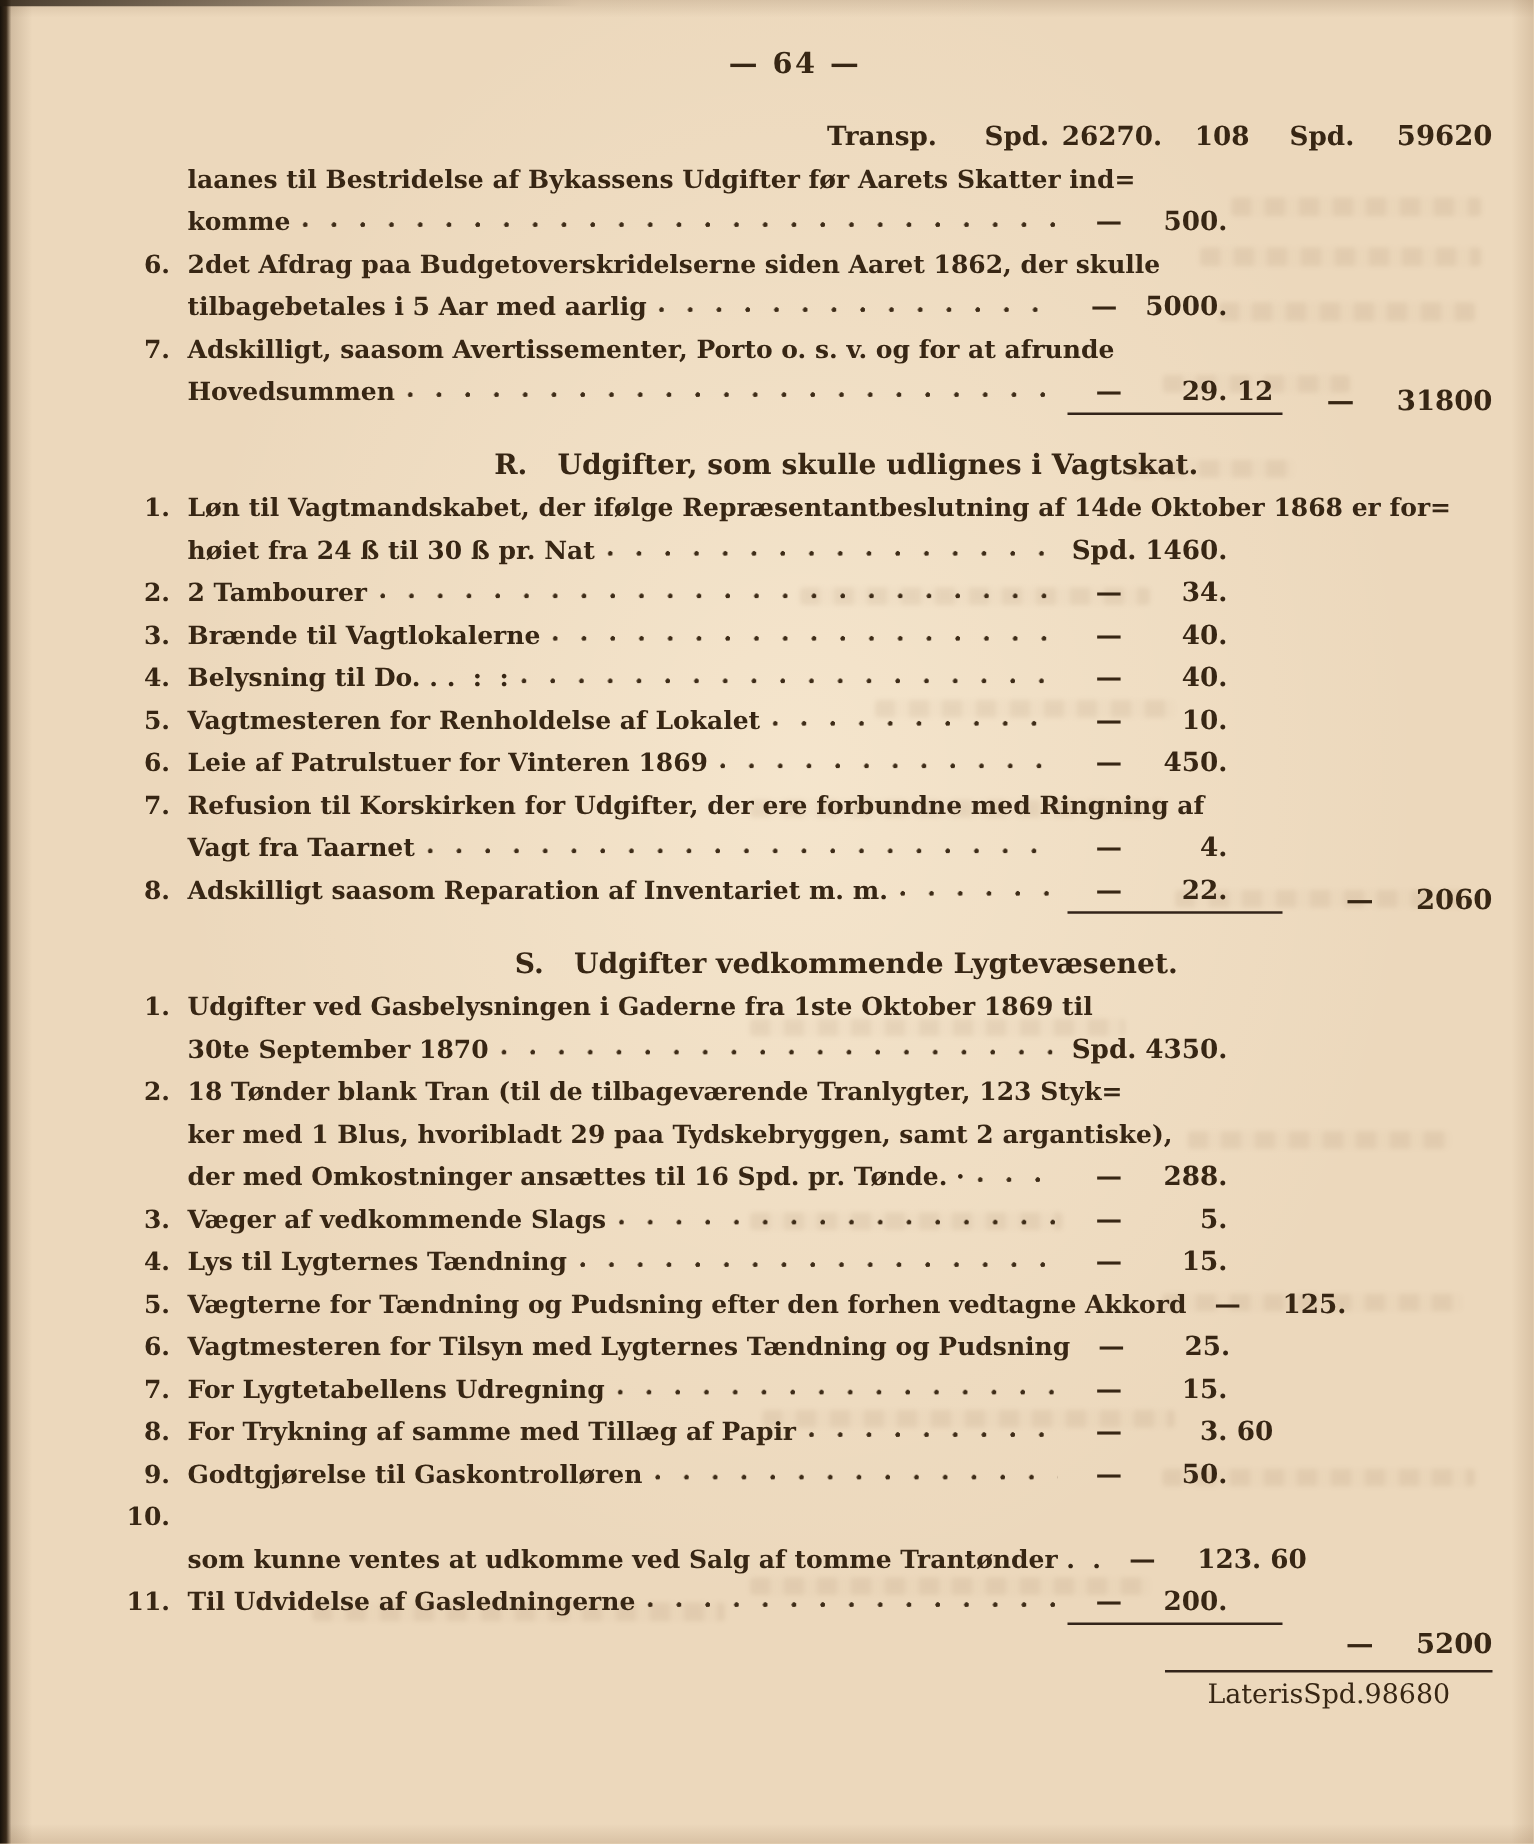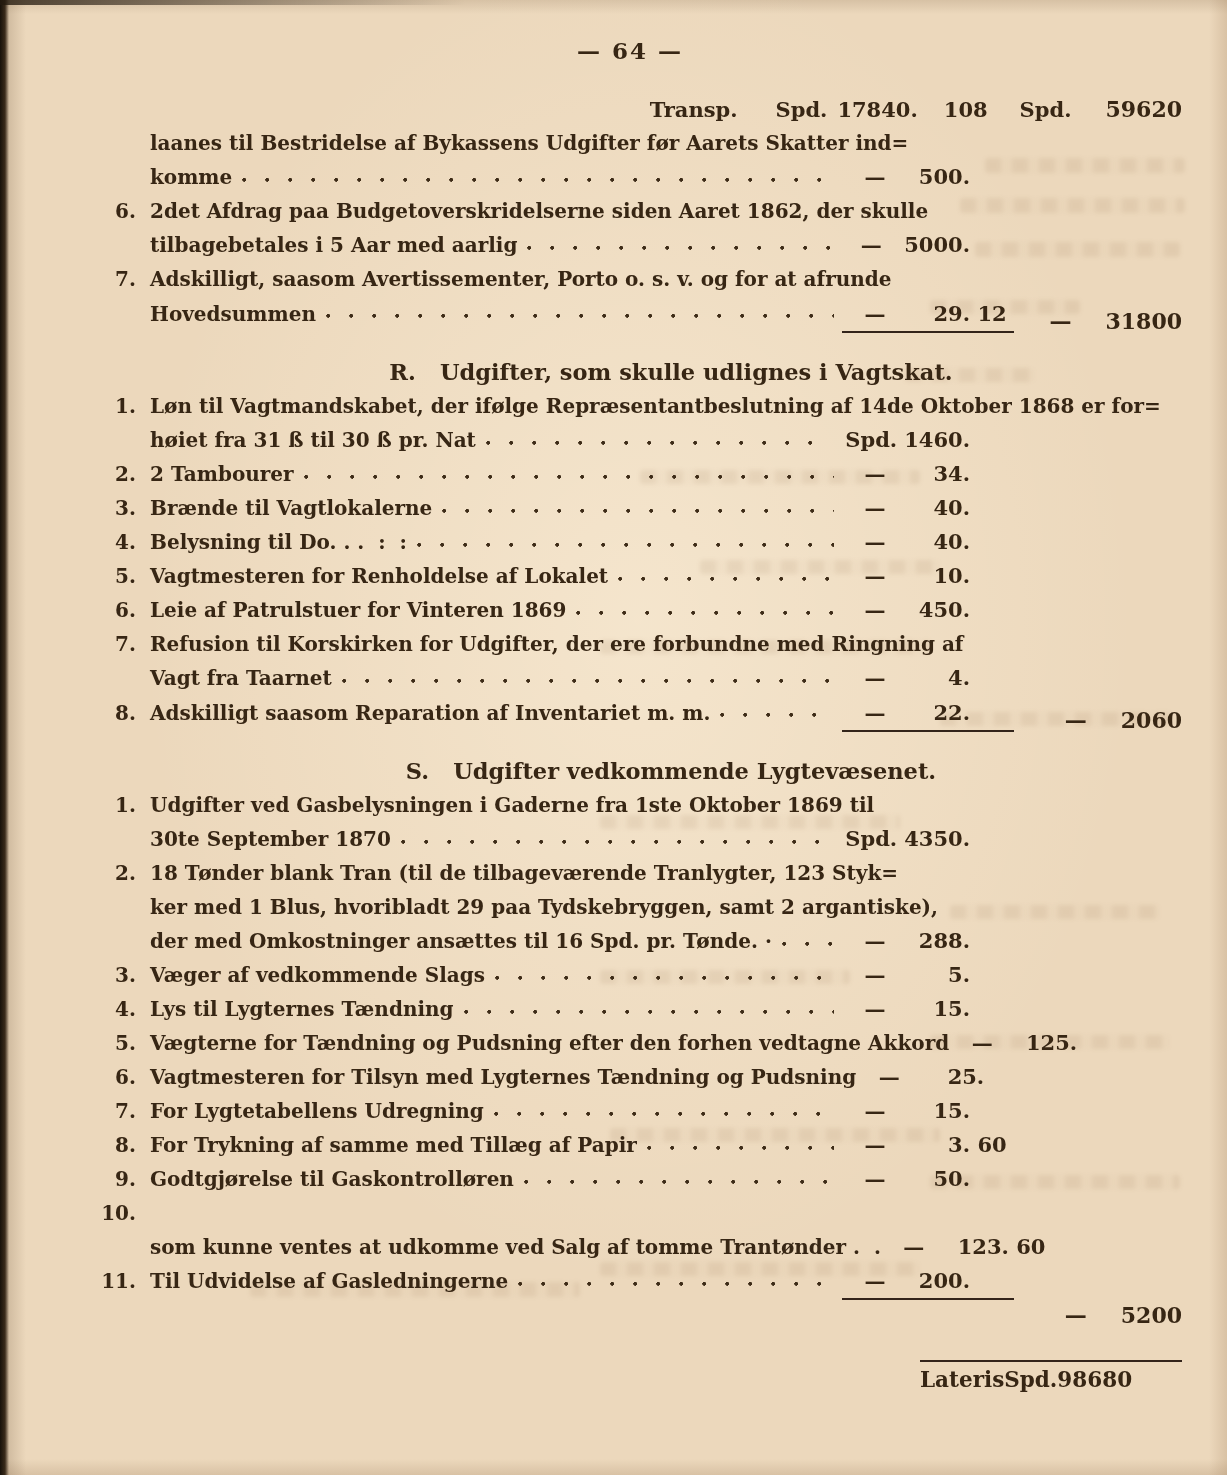--- a/index.html
+++ b/index.html
@@ -18,21 +18,21 @@
       linear-gradient(to top, rgba(140,105,70,.20) 0, rgba(0,0,0,0) 16px),
       #ecd8bc;
   }
   .edge-left{position:absolute;left:0;top:0;bottom:0;width:9px;
     background:linear-gradient(to right,#17110a 0,#3a2b1b 55%,rgba(58,43,27,0) 100%);}
   .edge-top{position:absolute;left:0;top:0;height:5px;width:38%;
     background:linear-gradient(to right,#241a0f,rgba(36,26,15,0));opacity:.8;}
   
   .ghost{position:absolute;filter:blur(2px);opacity:.34;border-radius:3px;
     background:repeating-linear-gradient(90deg, rgba(146,112,78,.34) 0 16px, rgba(146,112,78,.08) 16px 27px);}
-  .content{position:relative;z-index:2;padding:34px 45px 0 78px;color:#372614;}
+  .content{position:relative;z-index:2;padding:34px 33px 0 78px;color:#372614;}
   .pagenum{height:34px;line-height:34px;text-align:center;font-size:23px;font-weight:bold;
     letter-spacing:2px;margin-bottom:24px;}
   .transp{display:flex;align-items:baseline;height:34px;line-height:34px;font-weight:bold;font-size:21px;}
   .transp .sp{margin-left:auto;}
   .transp span{white-space:pre;}
   .row{display:flex;align-items:baseline;height:34px;line-height:34px;font-size:20px;font-weight:bold;}
   .num{flex:0 0 58px;text-align:right;white-space:pre;}
   .itext{margin-left:14px;white-space:pre;overflow:visible;}
   .itext.fill{flex:1 1 auto;}
   .leader{flex:1 1 auto;align-self:flex-end;height:6px;margin:0 8px 11px 10px;
@@ -45,22 +45,22 @@
   .amount{flex:0 0 62px;text-align:right;font-size:21px;white-space:pre;}
   .skill{flex:0 0 44px;text-align:center;font-size:21px;white-space:pre;}
   .totcol{flex:0 0 168px;display:flex;justify-content:flex-end;gap:34px;align-items:baseline;
     font-size:22px;white-space:pre;}
   .totcol.low{transform:translateY(8px);}
   .heading{height:34px;line-height:34px;text-align:center;padding-left:82px;
     font-size:22.5px;font-weight:bold;margin-top:25px;}
   .heading .hlabel{margin-right:24px;}
   .lateris{display:flex;justify-content:flex-end;margin-top:4px;}
   .lateris-box{border-top:2.5px solid #33241a;padding-top:5px;width:262px;
-    display:flex;justify-content:flex-start;align-items:baseline;
-    font-size:21.5px;font-weight:bold;margin-top:24px;}
+    display:flex;justify-content:center;align-items:baseline;
+    font-size:21.5px;font-weight:normal;}
 </style>
 </head>
 <body>
 
 <div class="page">
   <div class="edge-left"></div>
   <div class="edge-top"></div>
 
   <div class="ghost" style="left:985px;top:158px;width:200px;height:15px;"></div>
   <div class="ghost" style="left:960px;top:198px;width:225px;height:15px;"></div>
@@ -81,21 +81,21 @@
   <div class="ghost" style="left:250px;top:1282px;width:330px;height:15px;"></div>
 
   <div class="content">
     <div class="pagenum">— 64 —</div>
 
     <div class="transp">
       <span class="sp">Transp.</span>
       <span style="width:38px;"></span>
       <span>Spd.</span>
       <span style="width:10px;"></span>
-      <span>17840.</span>
+      <span>26270.</span>
       <span style="width:26px;"></span>
       <span>108</span>
       <span style="width:32px;"></span>
       <span>Spd.</span>
       <span style="width:34px;"></span>
       <span style="font-size:22px;">59620</span>
     </div>
 
     <div id="ledger">
   <div class="row">
@@ -193,21 +193,21 @@
     <span class="spacer"></span>
 
     <span class="totcol">
       <span></span>
       <span></span>
     </span>
   </div>
 
   <div class="row">
     <span class="num"></span>
-    <span class="itext">høiet fra 31 ß til 30 ß pr. Nat</span>
+    <span class="itext">høiet fra 24 ß til 30 ß pr. Nat</span>
     <span class="leader"></span>
 
     <span class="amtgrp">
       <span class="dash">Spd.</span>
       <span class="amount">1460.</span>
       <span class="skill"></span>
     </span>
     <span class="totcol">
       <span></span>
       <span></span>

